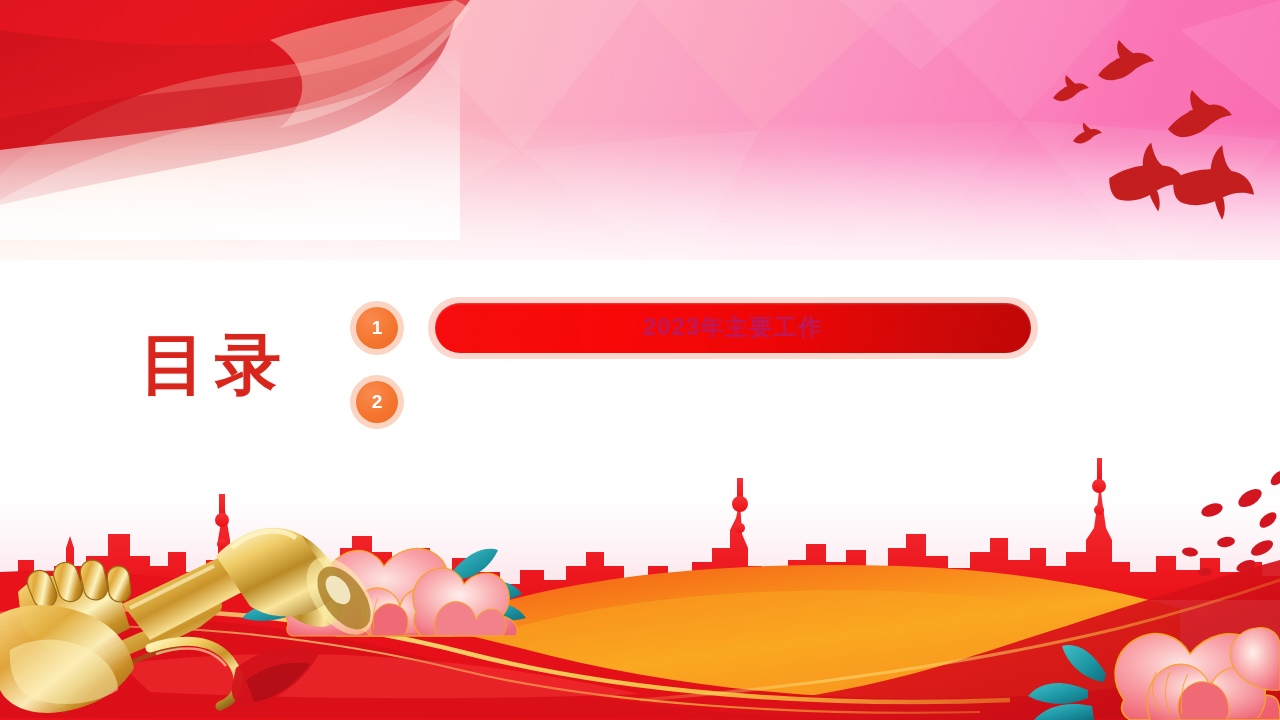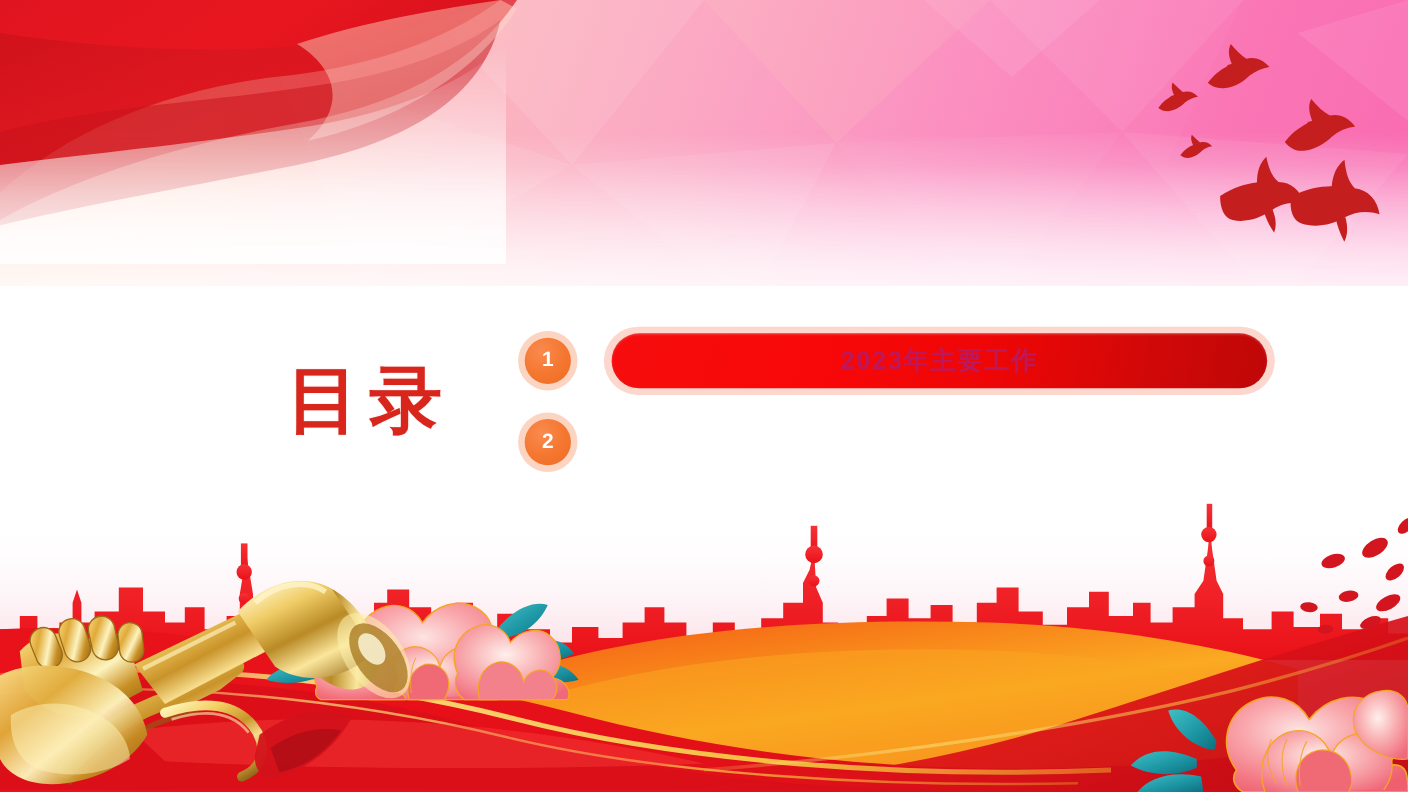--- a/index.html
+++ b/index.html
@@ -165,21 +165,21 @@
 
   
   .decor {
     position: absolute;
     left: 0; top: 0;
     width: 1280px; height: 720px;
     pointer-events: none;
   }
   .decor-top { z-index: 3; }
   .decor-bottom { z-index: 4; }
-  .toc-root { z-index: 6; justify-content: center; }
+  .toc-root { z-index: 6; }
 </style>
 </head>
 <body>
 
 <div id="slide">
 
   <div class="bg-layer">
     <div class="bg-top-base"></div>
 
     <svg class="decor" viewBox="0 0 1280 720">

